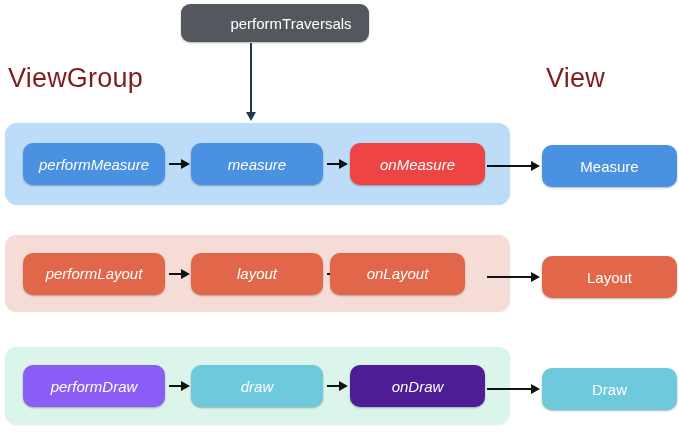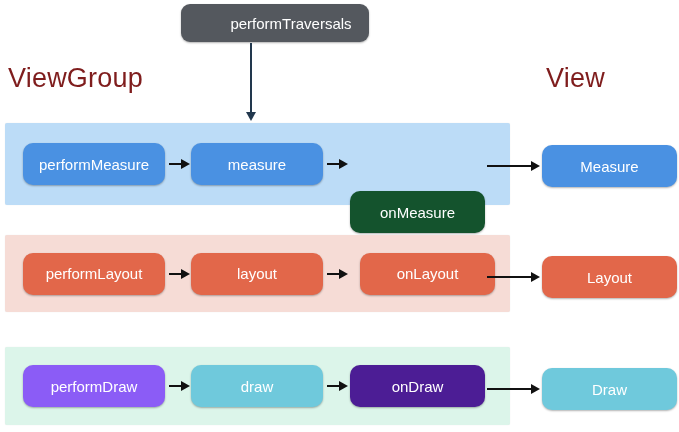--- a/index.html
+++ b/index.html
@@ -35,22 +35,23 @@
   }
   .root-node {
     left: 181px; top: 4px;
     width: 156px; height: 38px;
     border-radius: 9px;
   }
   .row {
     position: absolute;
     left: 5px;
     width: 505px;
-    border-radius: 2px;
+    border-radius: 12px;
     box-shadow: 0 0 1px rgba(0,0,0,0.12);
+    font-style: italic;
   }
   .row-measure { top: 123px; height: 82px; }
   .row-layout  { top: 235px; height: 77px; }
   .row-draw    { top: 347px; height: 78px; }
 
   .step { height: 42px; top: calc(50% - 21px); }
   .result { width: 135px; height: 42px; }
   .result-measure { left: 542px; top: 145px; }
   .result-layout  { left: 542px; top: 256px; }
   .result-draw    { left: 542px; top: 368px; }
@@ -109,31 +110,31 @@
   <div class="varrow"></div>
 
   <div class="heading heading-left">ViewGroup</div>
   <div class="heading heading-right">View</div>
 
   <div class="row row-measure" style="background-color: rgb(188, 220, 247);">
     <div class="node step" style="left: 18px; width: 142px; background-color: rgb(74, 145, 226);">performMeasure</div>
     <div class="harrow" style="left:164px;width:12px;"></div>
     <div class="node step" style="left: 186px; width: 132px; background-color: rgb(74, 145, 226);">measure</div>
     <div class="harrow" style="left:322px;width:12px;"></div>
-    <div class="node step" style="left: 345px; width: 135px; background-color: #14532d; margin-top: 48px;">onMeasure</div>
+    <div class="node step" style="left: 345px; width: 135px; background-color: #ef4444;">onMeasure</div>
   </div>
   <div class="link-arrow link-measure"></div>
   <div class="node result result-measure" style="background-color: rgb(74, 145, 226);">Measure</div>
 
   <div class="row row-layout" style="background-color: rgb(246, 220, 214);">
     <div class="node step" style="left: 18px; width: 142px; background-color: rgb(226, 103, 74);">performLayout</div>
     <div class="harrow" style="left:164px;width:12px;"></div>
     <div class="node step" style="left: 186px; width: 132px; background-color: rgb(226, 103, 74);">layout</div>
     <div class="harrow" style="left:322px;width:12px;"></div>
-    <div class="node step" style="left: 355px; width: 135px; background-color: rgb(226, 103, 74);">onLayout</div>
+    <div class="node step" style="left: 325px; width: 135px; background-color: rgb(226, 103, 74);">onLayout</div>
   </div>
   <div class="link-arrow link-layout"></div>
   <div class="node result result-layout" style="background-color: rgb(226, 103, 74);">Layout</div>
 
   <div class="row row-draw" style="background-color: rgb(220, 245, 234);">
     <div class="node step" style="left: 18px; width: 142px; background-color: #8b5cf6;">performDraw</div>
     <div class="harrow" style="left:164px;width:12px;"></div>
     <div class="node step" style="left: 186px; width: 132px; background-color: rgb(111, 201, 220);">draw</div>
     <div class="harrow" style="left:322px;width:12px;"></div>
     <div class="node step" style="left: 345px; width: 135px; background-color: #4c1d95;">onDraw</div>

